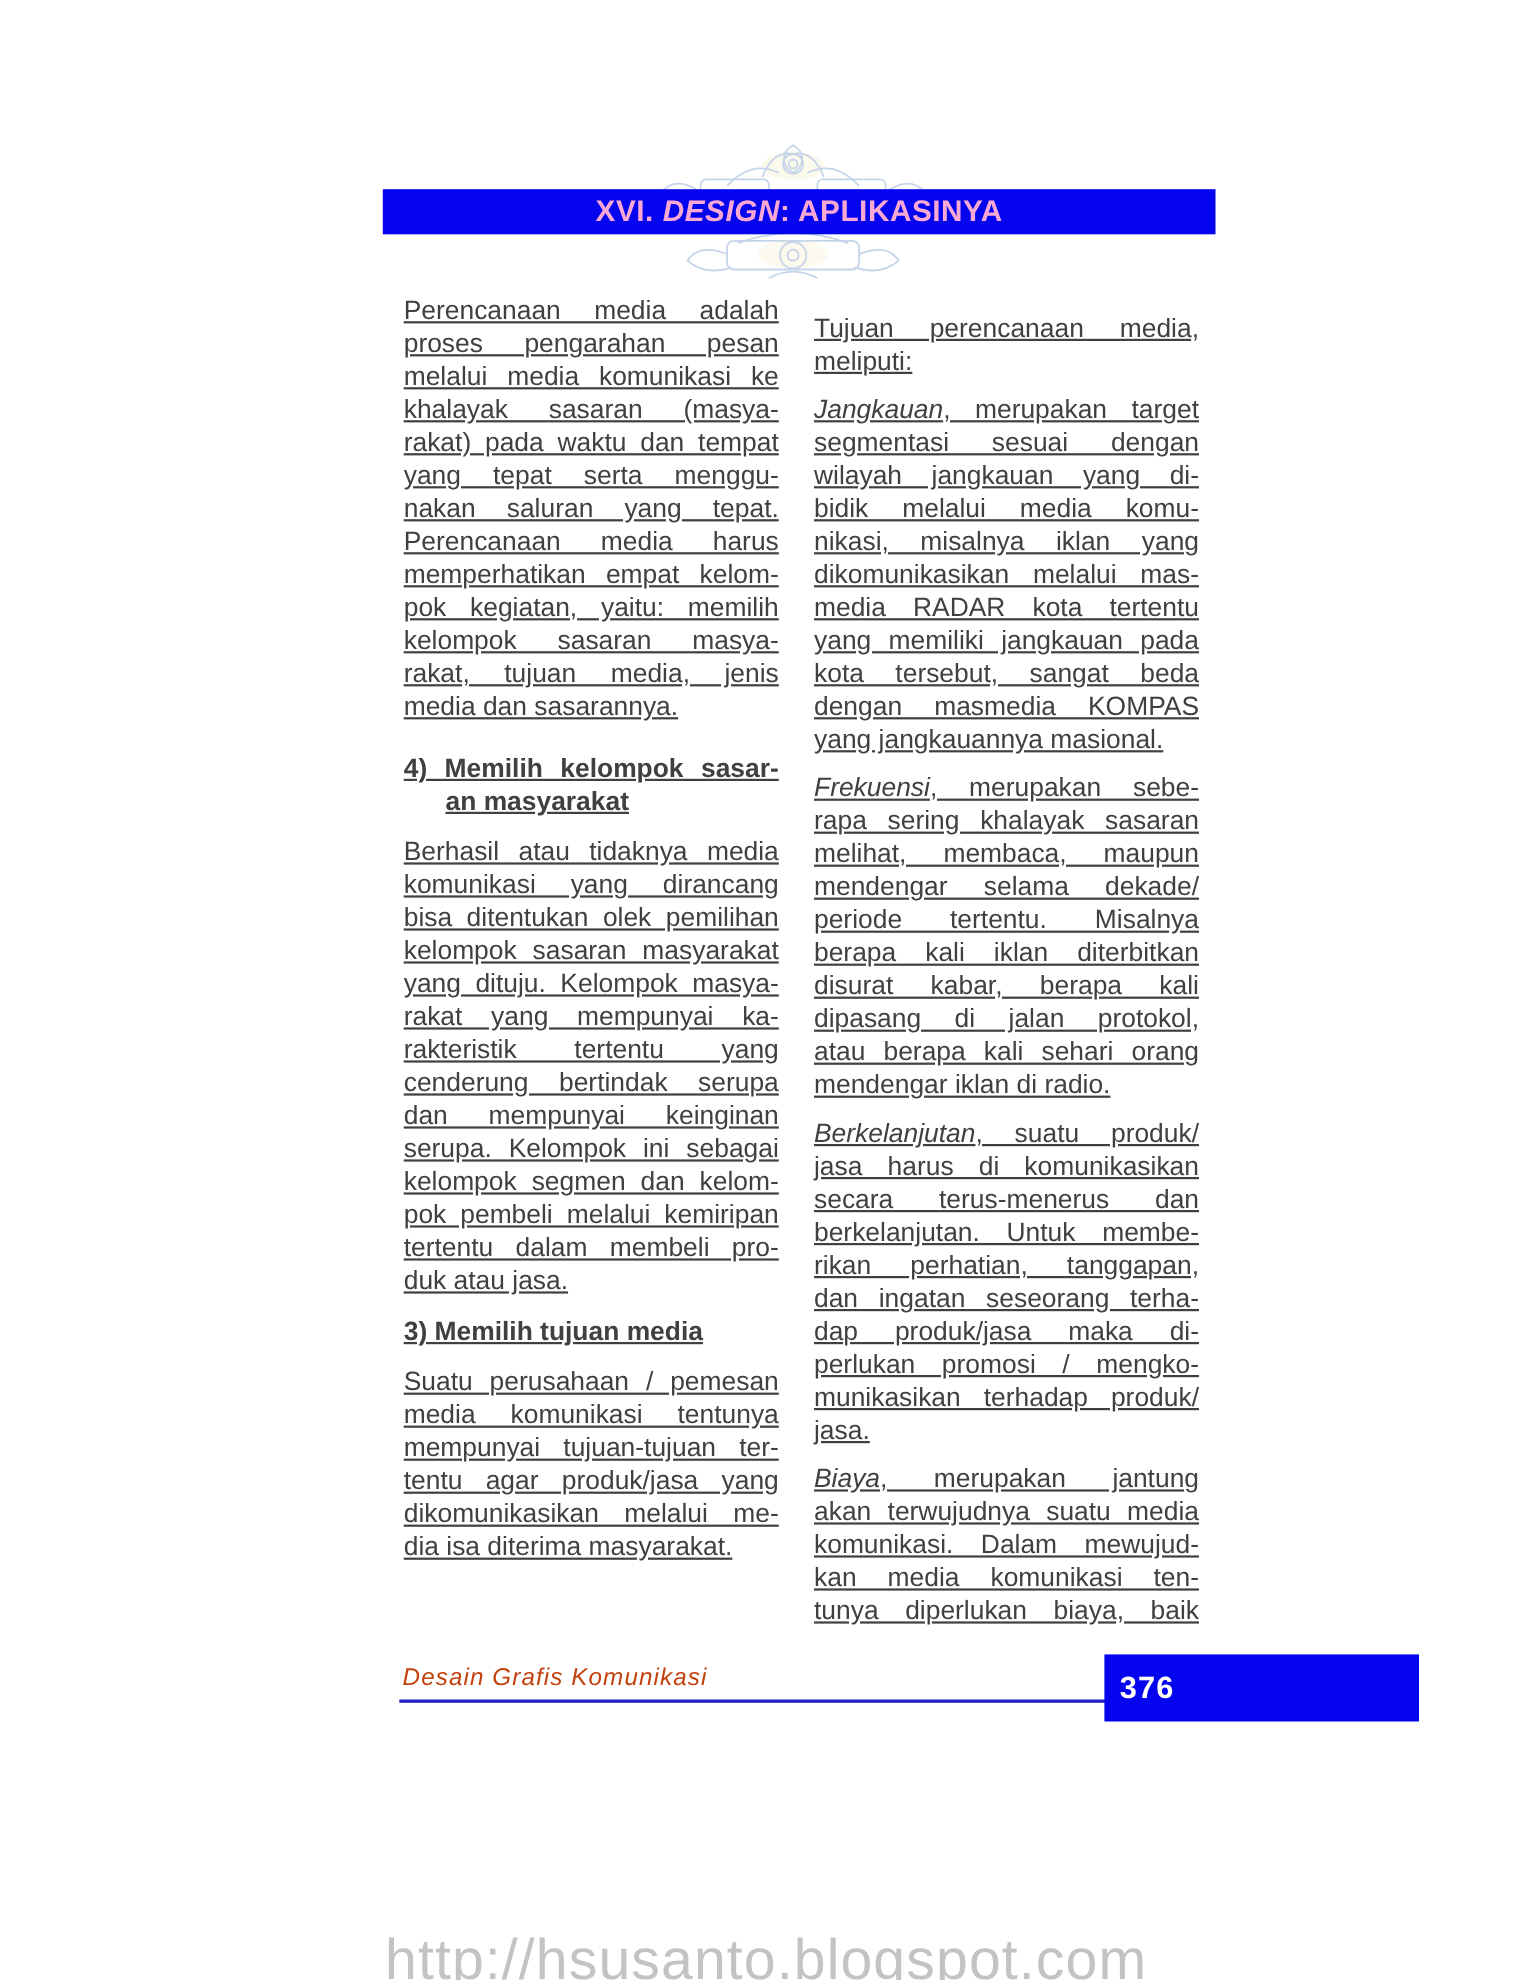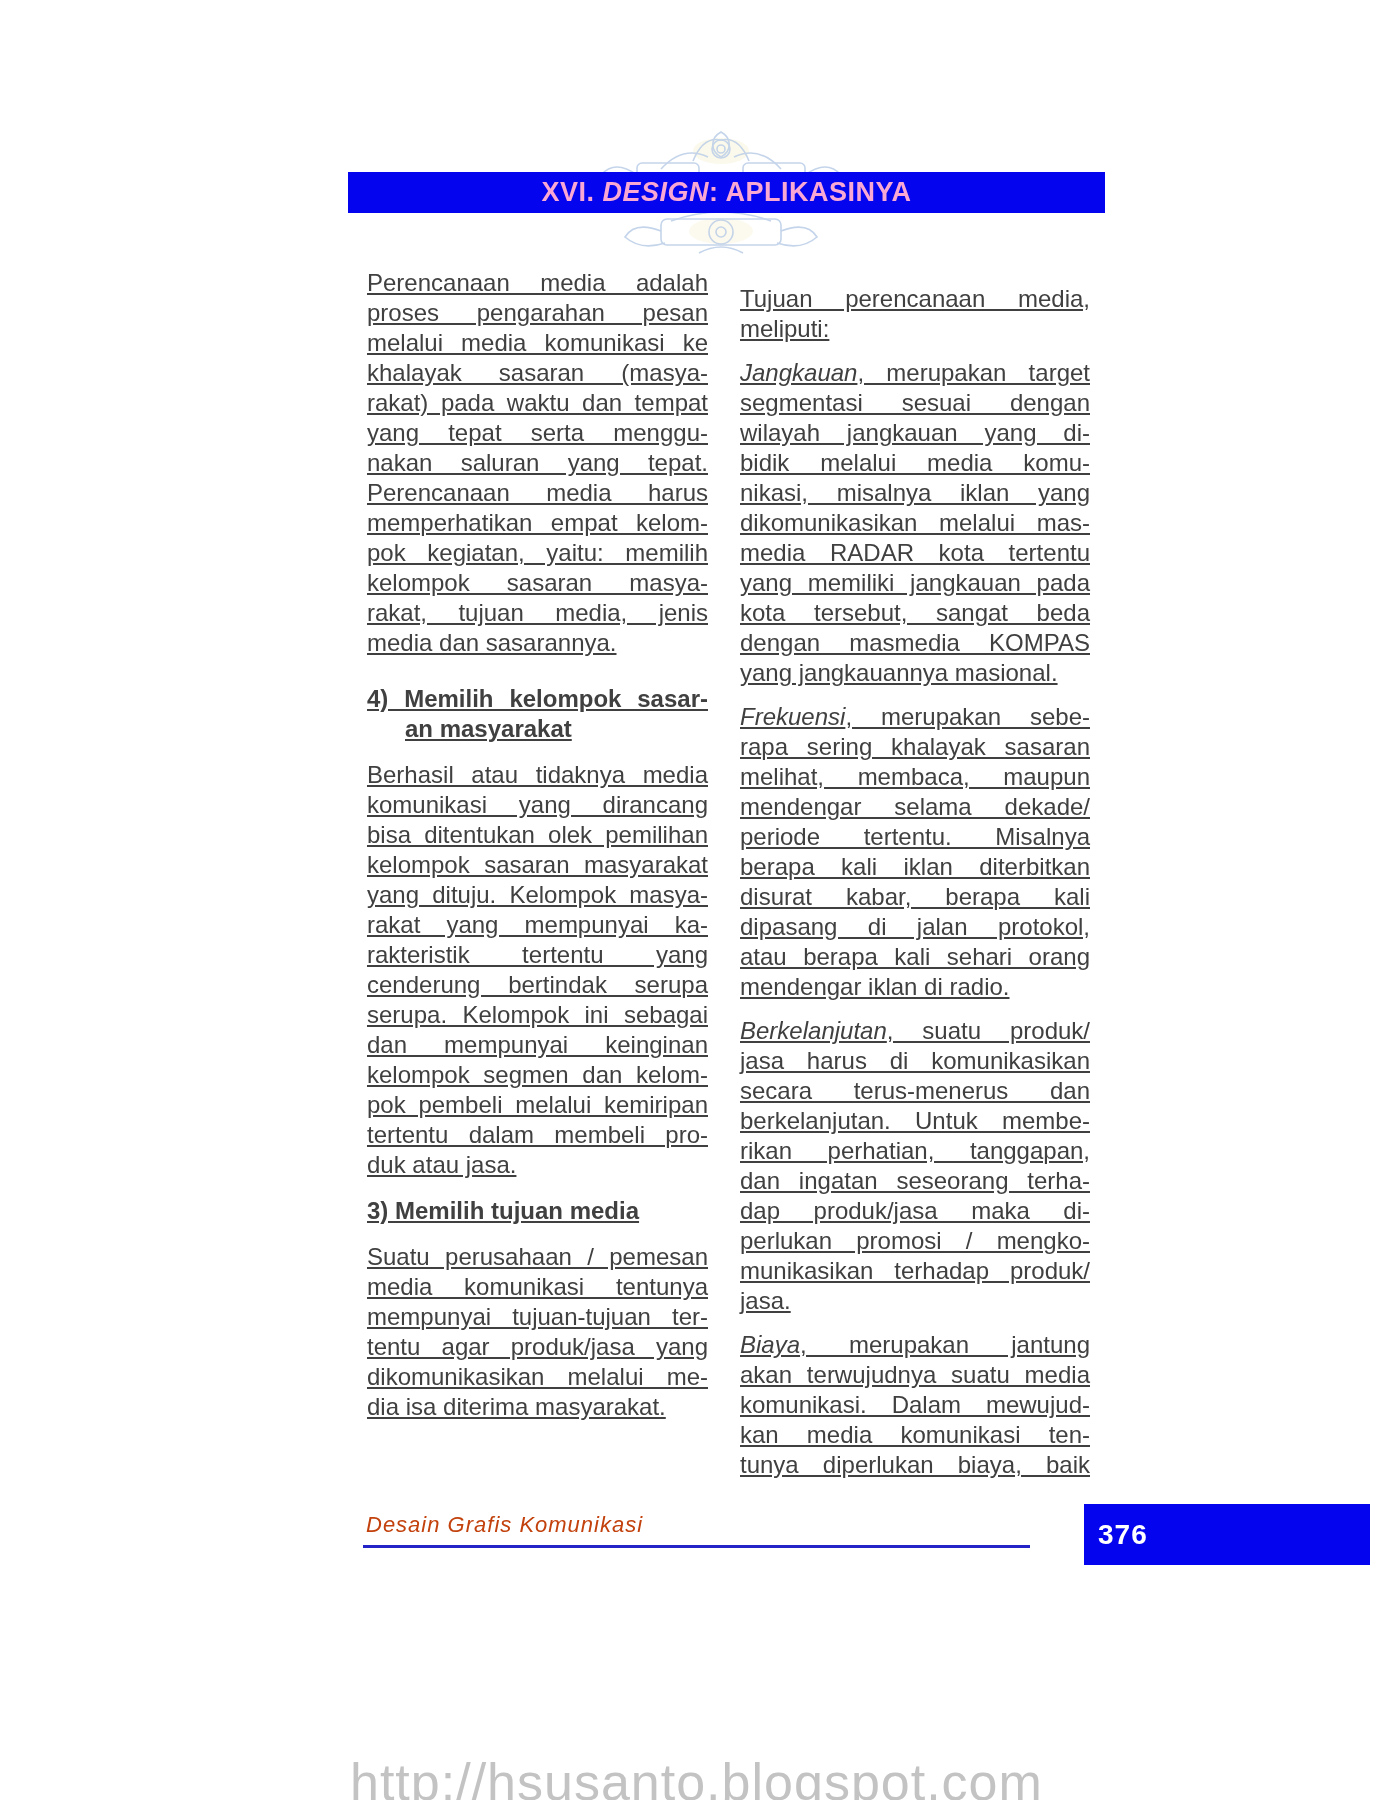--- a/index.html
+++ b/index.html
@@ -19,21 +19,21 @@
   .col-right .block{margin-bottom:14px;}
   .block.gap-before{margin-top:26px;}
   .heading{font-weight:bold;}
   .line{text-align:justify;text-align-last:justify;}
   .line.last{text-align-last:left;}
   .line.cont{padding-left:38px;}
   
   .footer-title{position:absolute;left:366px;top:1512px;font-size:22px;font-style:italic;
                 color:#c2410c;letter-spacing:1px;z-index:2;}
   .footer-line{position:absolute;left:363px;top:1545px;width:667px;height:3px;background:#2323c8;z-index:2;}
-  .page-num-box{position:absolute;left:1084px;top:1504px;width:286px;height:61px;background:#0404ef;
+  .page-num-box{position:absolute;left:1004px;top:1504px;width:286px;height:61px;background:#0404ef;
                 display:flex;align-items:center;padding-left:14px;box-sizing:border-box;z-index:2;}
   .page-num{color:#ffffff;font-weight:bold;font-size:28px;letter-spacing:1px;}
   
   .watermark{position:absolute;left:350px;top:1752px;font-size:52px;color:#c3c3c3;
              letter-spacing:1px;white-space:nowrap;z-index:3;}
 </style>
 </head>
 <body>
 
 <div class="page">
@@ -90,22 +90,22 @@
       </div>
       <div class="block para">
         <div class="line">Berhasil atau tidaknya media</div>
         <div class="line">komunikasi yang dirancang</div>
         <div class="line">bisa ditentukan olek pemilihan</div>
         <div class="line">kelompok sasaran masyarakat</div>
         <div class="line">yang dituju. Kelompok masya-</div>
         <div class="line">rakat yang mempunyai ka-</div>
         <div class="line">rakteristik tertentu yang</div>
         <div class="line">cenderung bertindak serupa</div>
+        <div class="line">dan mempunyai keinginan</div>
         <div class="line">serupa. Kelompok ini sebagai</div>
-        <div class="line">dan mempunyai keinginan</div>
         <div class="line">kelompok segmen dan kelom-</div>
         <div class="line">pok pembeli melalui kemiripan</div>
         <div class="line">tertentu dalam membeli pro-</div>
         <div class="line last">duk atau jasa.</div>
       </div>
       <div class="block heading">
         <div class="line last">3) Memilih tujuan media</div>
       </div>
       <div class="block para">
         <div class="line">Suatu perusahaan / pemesan</div>

